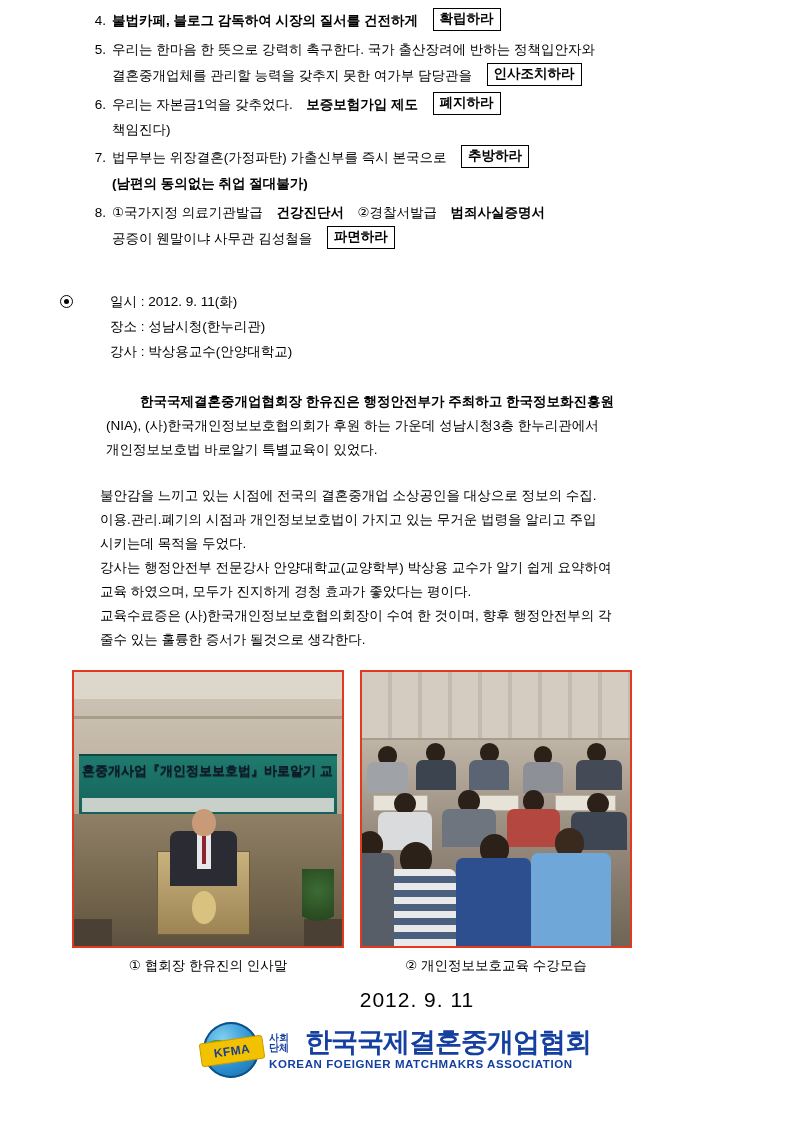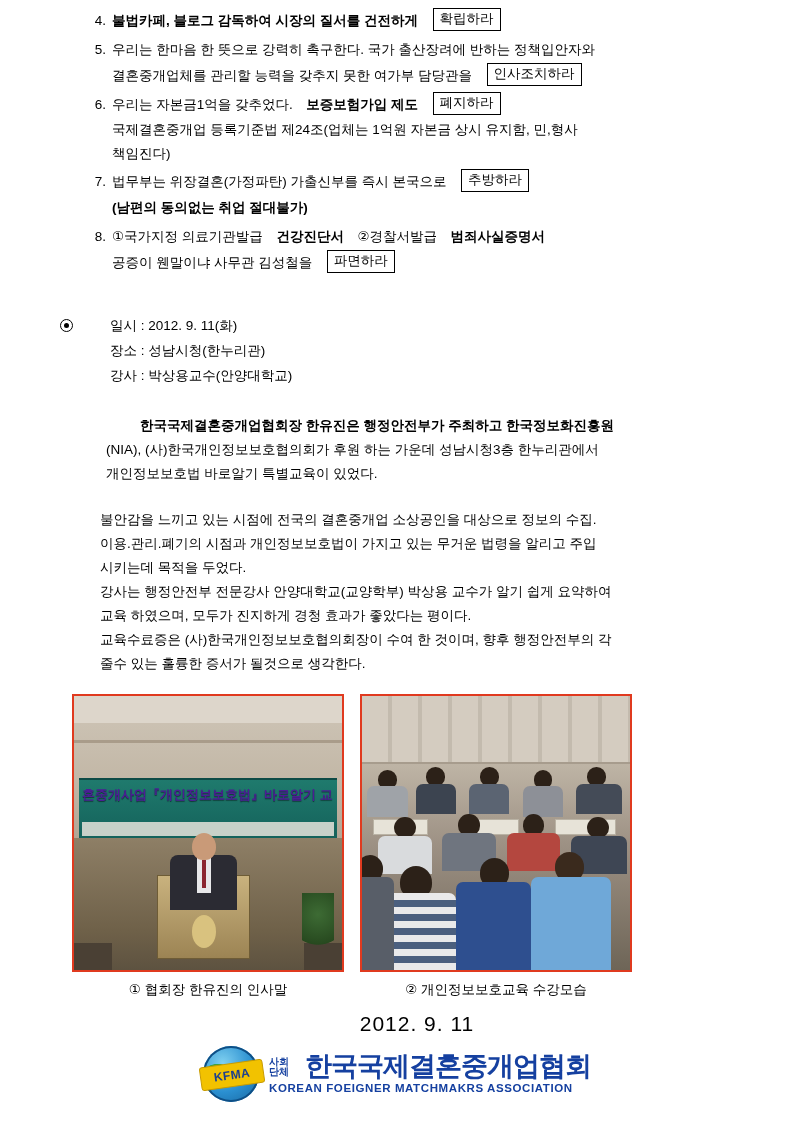--- a/index.html
+++ b/index.html
@@ -49,21 +49,21 @@
     font-size: 13.5px;
     line-height: 26px;
     display: block;
   }
   .dline.tight { line-height: 24px; }
   .bold { font-weight: bold; }
   .boxed {
     display: inline-block;
     border: 1px solid #000;
     padding: 1px 6px 2px 6px;
-    font-weight: normal;
+    font-weight: bold;
     line-height: 18px;
     font-size: 13.5px;
     margin: 0 1px;
     vertical-align: 2px;
   }
   .sp { display:inline-block; width:6px; }
 
   
   .info-block {
     padding: 34px 0 0 86px;
@@ -138,21 +138,21 @@
     position:absolute; left:0; top:0; width:100%; height:10%;
     background:#ddd6cb;
   }
   .p1-banner {
     position:absolute; left:2%; top:30%; width:96%; height:22%;
     background: linear-gradient(180deg,#1f7a6d 0%, #14615a 100%);
     border-top:2px solid #0d4a45;
   }
   .p1-banner-text {
     position:absolute; left:3%; top:33%; width:94%;
-    font-size:13px; font-weight:bold; color:#4c1d95;
+    font-size:13px; font-weight:bold; color:#0f172a;
     white-space:nowrap; overflow:hidden;
     text-shadow: 0 1px 1px rgba(0,0,0,.5);
   }
   .p1-logos {
     position:absolute; left:3%; top:46%; width:94%; height:5%;
     background:#e8e4dc; opacity:.85;
   }
   .p1-floor {
     position:absolute; left:0; bottom:0; width:100%; height:48%;
     background: linear-gradient(180deg,#8e7f66 0%, #6f6149 70%, #5d5240 100%);
@@ -321,21 +321,20 @@
     <div class="demand-row">
       <div class="demand-num">6.</div>
       <div class="demand-body">
         <span class="dline">
           <span>우리는 자본금1억을 갖추었다.</span>
           <span class="sp"></span>
           <span class="bold">보증보험가입 제도</span>
           <span class="sp"></span>
           <span class="boxed">폐지하라</span>
         </span>
-        <span class="dline tight">국제결혼중개업  등록기준법  제24조(업체는  1억원  자본금   상시  유지함,  민,형사</span>
         <span class="dline tight">책임진다)</span>
       </div>
     </div>
 
     <div class="demand-row">
       <div class="demand-num">7.</div>
       <div class="demand-body">
         <span class="dline">
           <span>법무부는 위장결혼(가정파탄) 가출신부를 즉시 본국으로</span>
           <span class="sp"></span>

